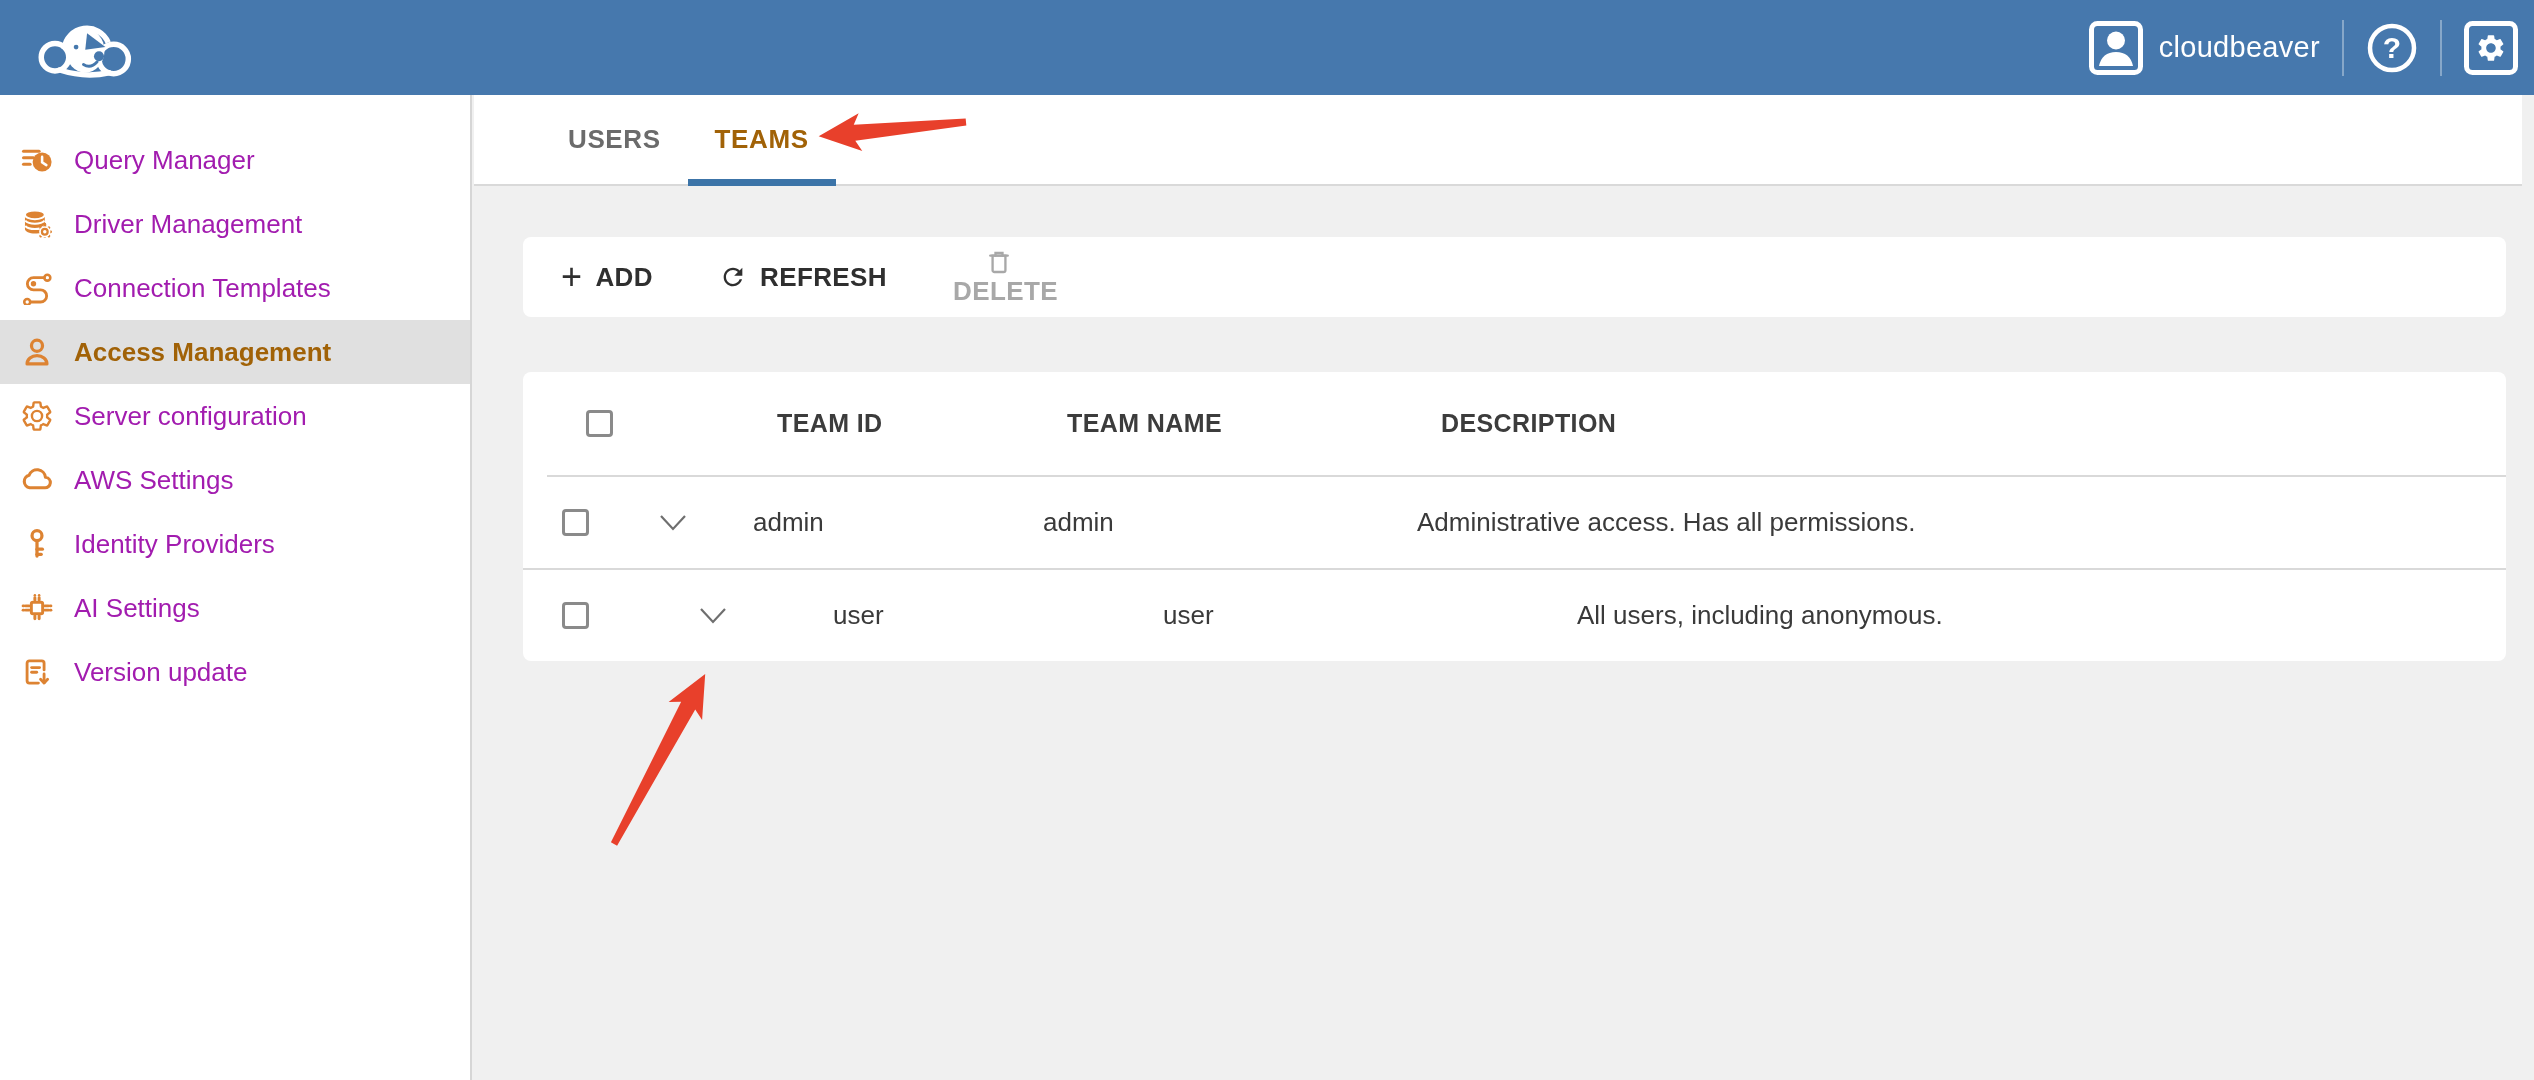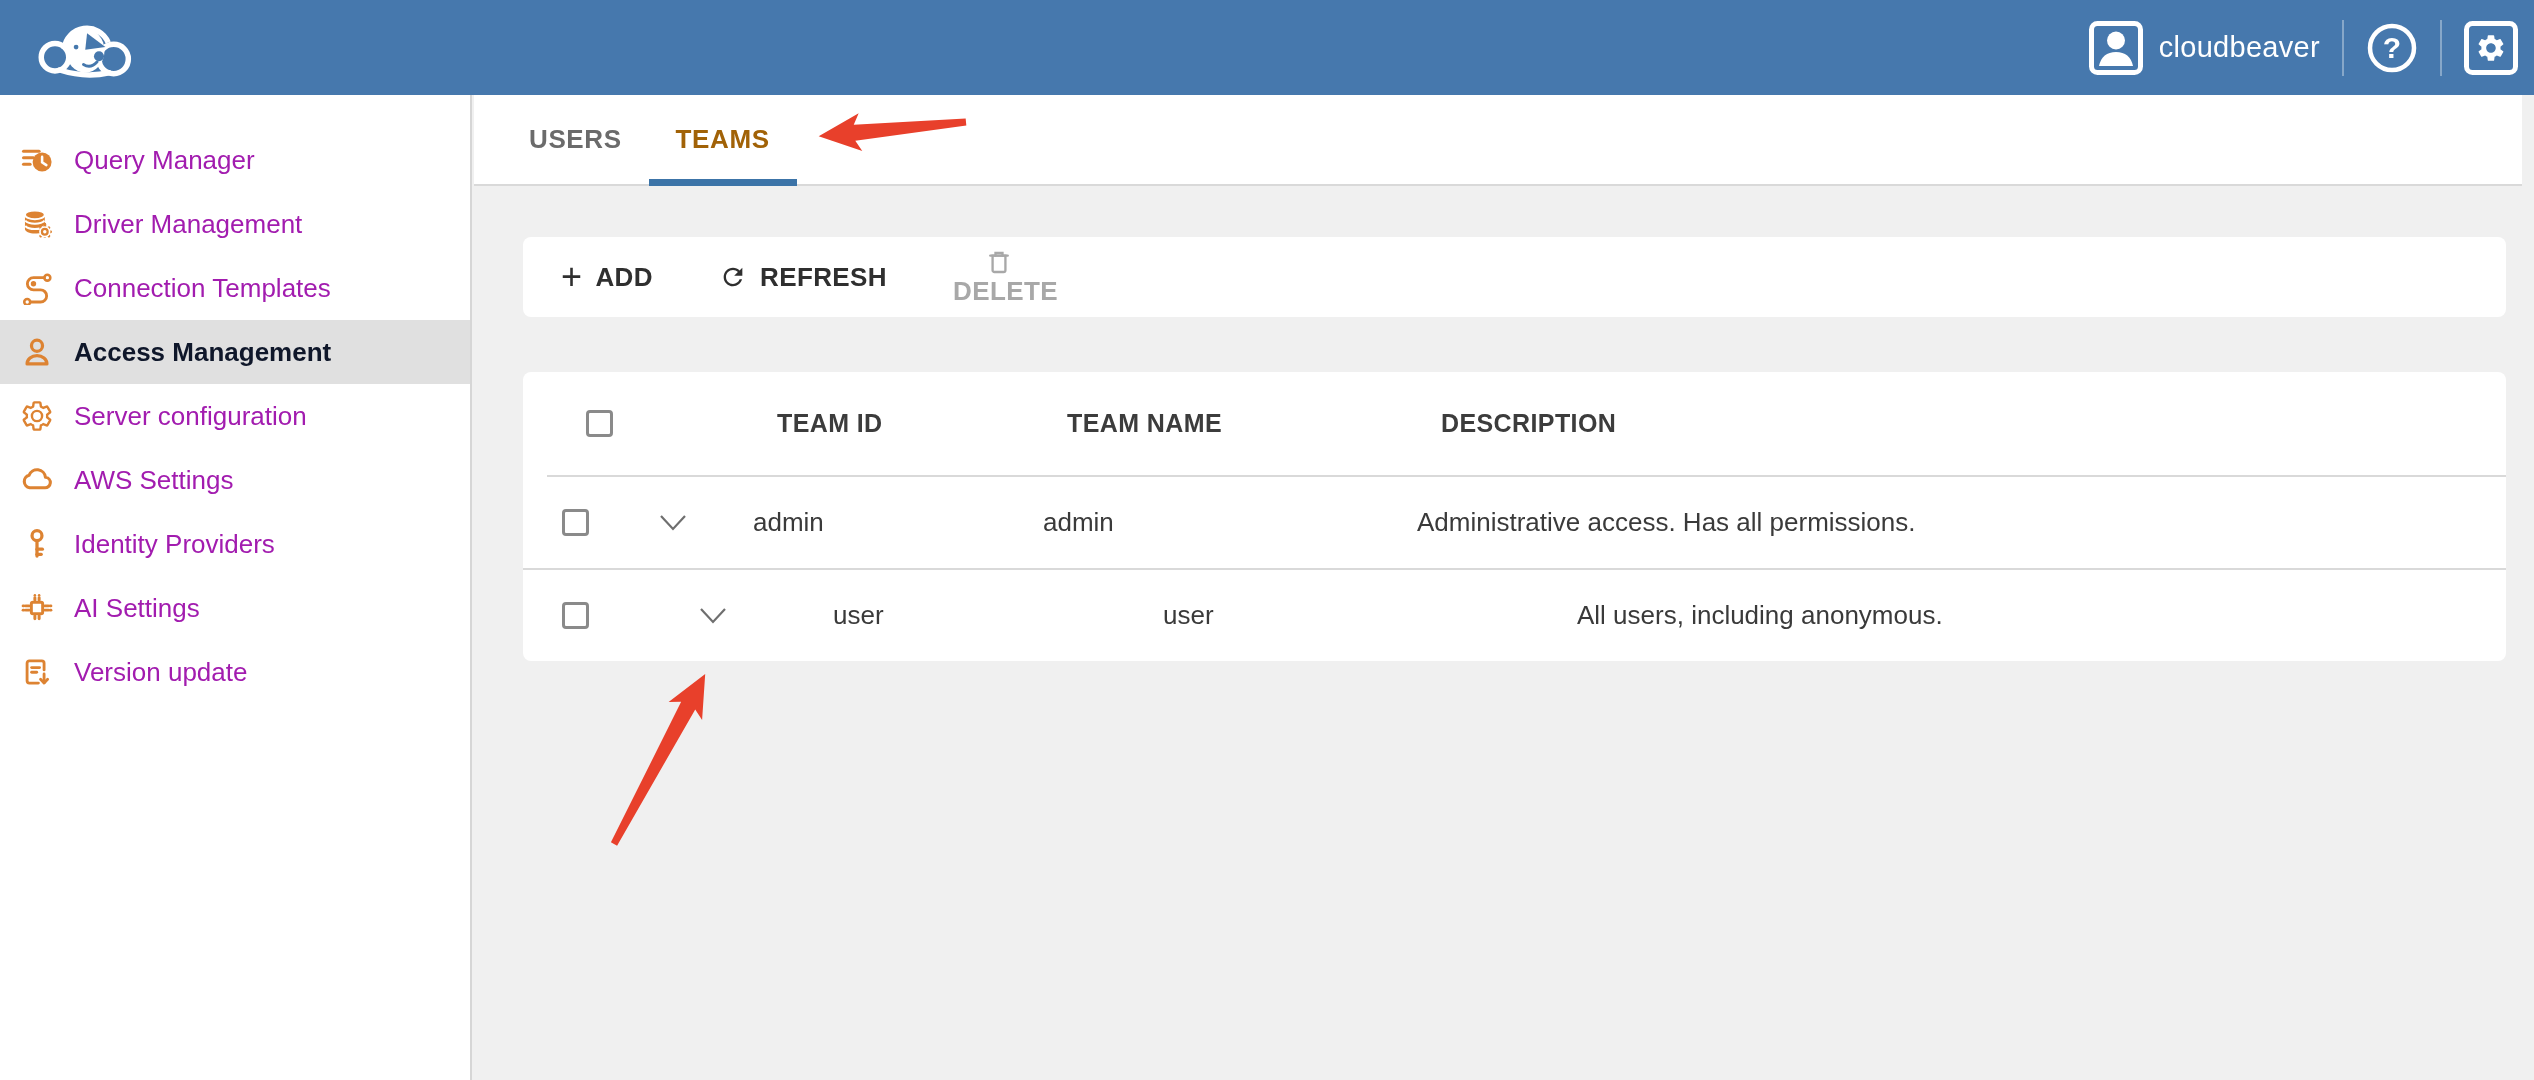--- a/index.html
+++ b/index.html
@@ -22,26 +22,26 @@
   
   .sidebar{
     position:absolute;left:0;top:95px;width:472px;height:985px;background:#fff;
     border-right:2px solid #d6d6d6;box-sizing:border-box;padding-top:33px;
   }
   .side-item{
     height:64px;display:flex;align-items:center;padding-left:20px;
     font-size:26px;color:#a21caf;cursor:pointer;
   }
   .side-item .s-icon{width:34px;height:34px;flex:0 0 34px;display:flex;align-items:center;justify-content:center;margin-right:20px;}
-  .side-item.selected{background:#e0e0e0;font-weight:bold;color:#0f172a;}
+  .side-item.selected{background:#e0e0e0;font-weight:bold;color:#a16207;}
   
   .main{position:absolute;left:474px;top:95px;right:0;bottom:0;background:#f0f0f0;}
   .tabbar{
     position:absolute;left:0;top:0;right:12px;height:89px;background:#fff;
-    border-bottom:2px solid #d9d9d9;display:flex;padding-left:28px;box-sizing:content-box;
+    border-bottom:2px solid #d9d9d9;display:flex;padding-left:67px;box-sizing:content-box;
   }
   .tab{
     position:relative;display:flex;align-items:center;padding:0 27px;
     font-size:26px;font-weight:bold;letter-spacing:.6px;color:#6b6b6b;cursor:pointer;
   }
   .tab.active{color:#a16207;}
   .tab.active .tab-underline{
     position:absolute;left:0;right:0;bottom:-2px;height:7px;background:#3c74a8;
   }
   .panel{position:absolute;left:49px;width:1983px;background:#fff;border-radius:8px;}

